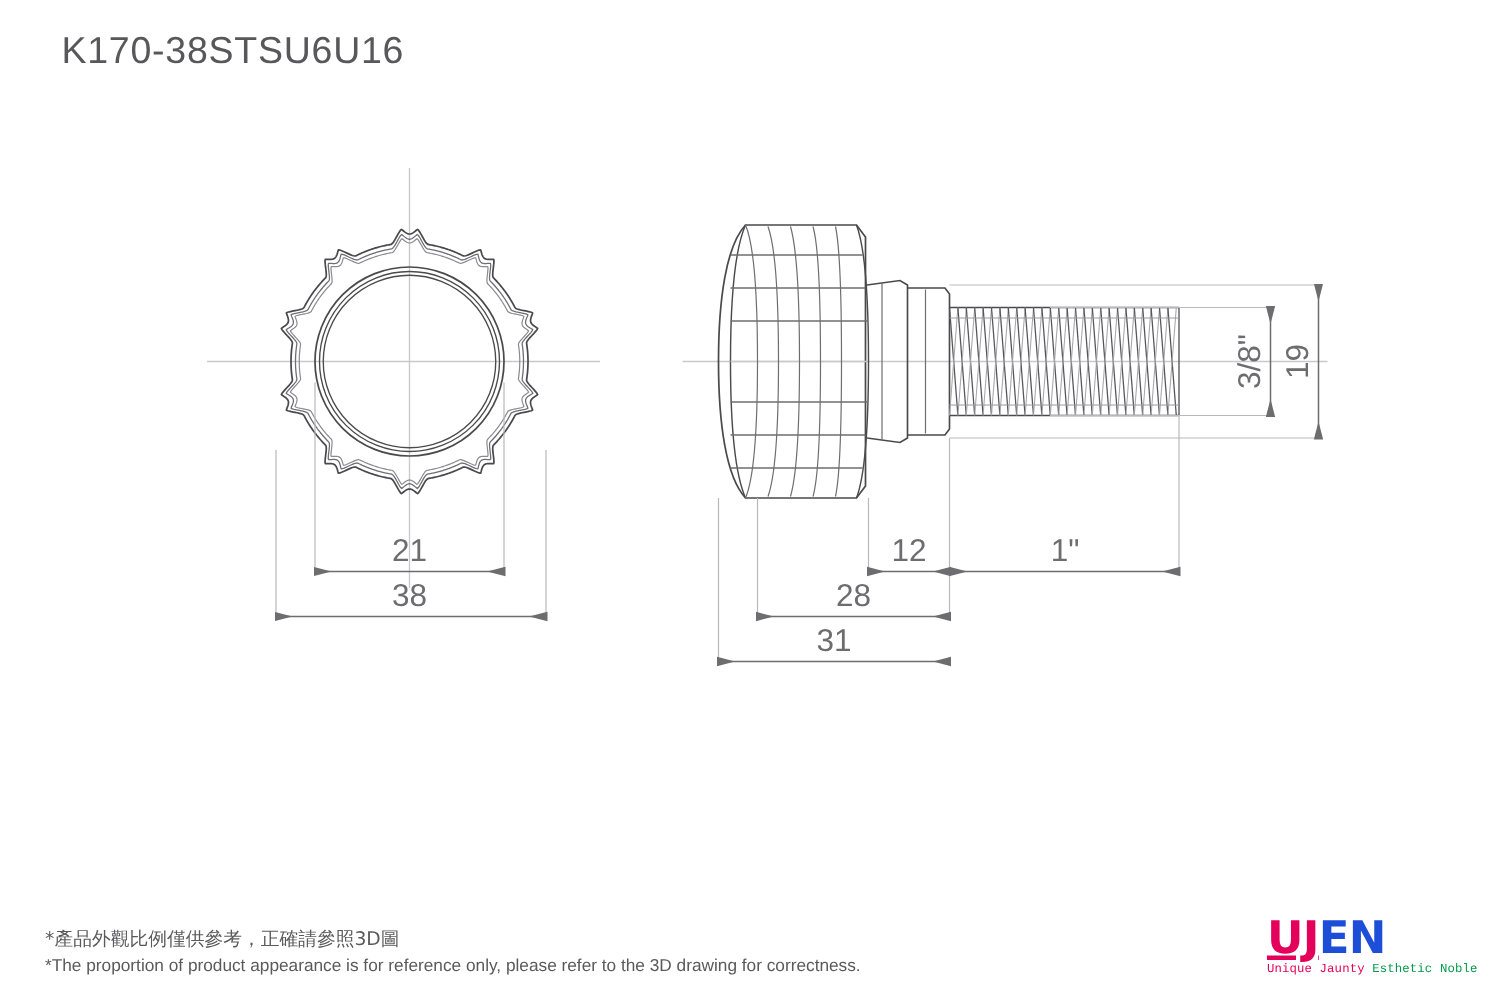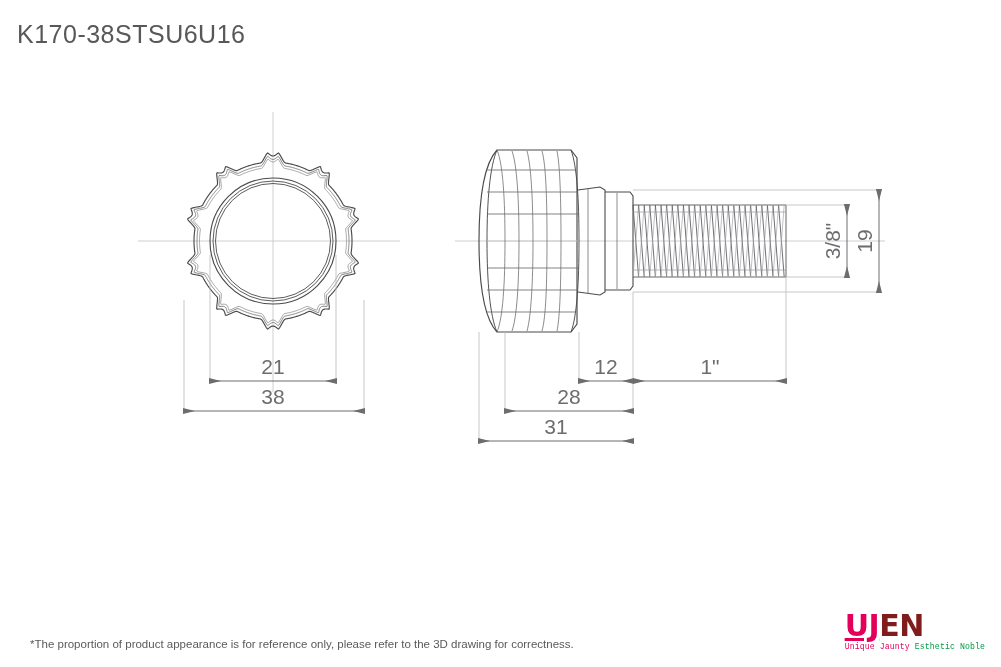--- a/index.html
+++ b/index.html
@@ -11,21 +11,21 @@
     width: 1001px;
     height: 667px;
     position: relative;
     overflow: hidden;
     font-family: "Liberation Sans", sans-serif;
     color: #58585a;
   }
 
   #drawing-title {
     position: absolute;
-    left: 17px;
+    left: 41px;
     top: 20px;
     font-size: 25px;
     letter-spacing: 0.5px;
     color: #58585a;
     font-family: "Liberation Sans", sans-serif;
     white-space: nowrap;
   }
 
   #cad-canvas {
     position: absolute;
@@ -320,19 +320,20 @@
 
     <line x1="847" y1="205" x2="847" y2="277" stroke="#6d6d70" stroke-width="1" marker-start="url(#arrOut)" marker-end="url(#arrIn)"></line>
     <text x="840" y="241" text-anchor="middle" class="dim-text" transform="rotate(-90 840 241)">3/8"</text>
 
     <line x1="879" y1="190" x2="879" y2="292" stroke="#6d6d70" stroke-width="1" marker-start="url(#arrOut)" marker-end="url(#arrIn)"></line>
     <text x="872" y="241" text-anchor="middle" class="dim-text" transform="rotate(-90 872 241)">19</text>
   </g>
 </svg>
 
 <div class="footnotes">
+  <div class="footnote-cn">*產品外觀比例僅供參考，正確請參照3D圖</div>
   <div class="footnote-en">*The proportion of product appearance is for reference only, please refer to the 3D drawing for correctness.</div>
 </div>
 
 <div id="brand-logo">
-  <div class="logo-word"><span id="logo-p1" style="color: rgb(228, 0, 90); text-decoration: underline;">UJ</span><span id="logo-p2" style="color: #7f1d1d;">EN</span></div>
+  <div class="logo-word"><span id="logo-p1" style="color: rgb(228, 0, 90); text-decoration: underline;">UJ</span><span id="logo-p2" style="color: #1d4ed8;">EN</span></div>
   <div class="logo-tag"><span id="tag-p1" style="color: rgb(228, 0, 90);">Unique Jaunty </span><span id="tag-p2" style="color: rgb(0, 155, 72);">Esthetic Noble</span></div>
 </div>
 
 </body></html>

